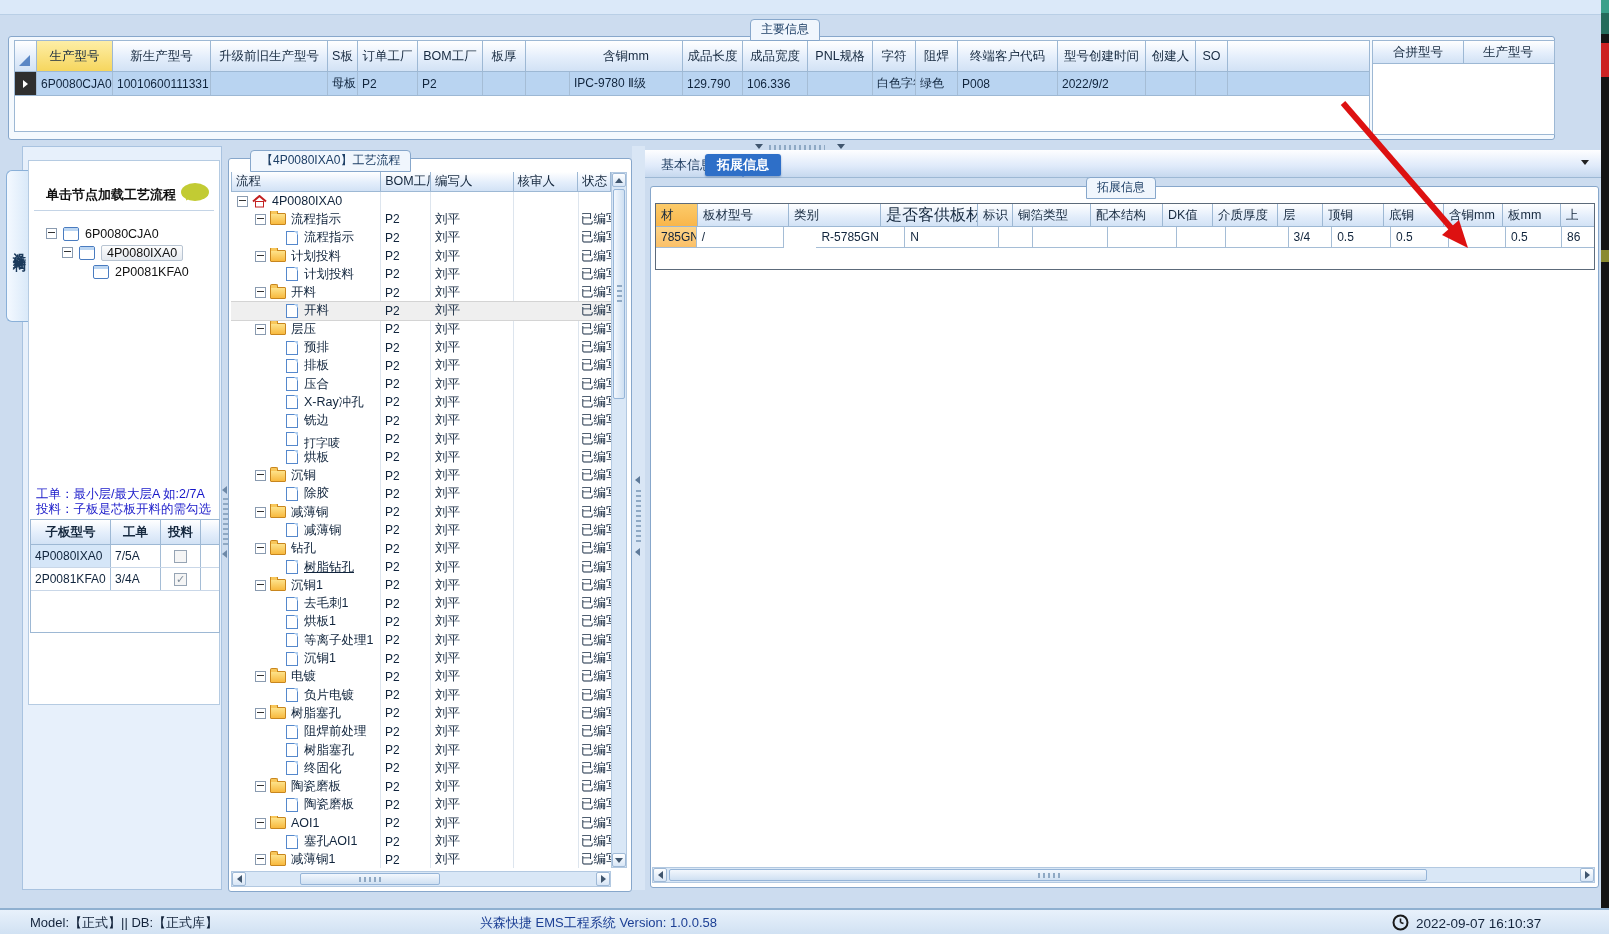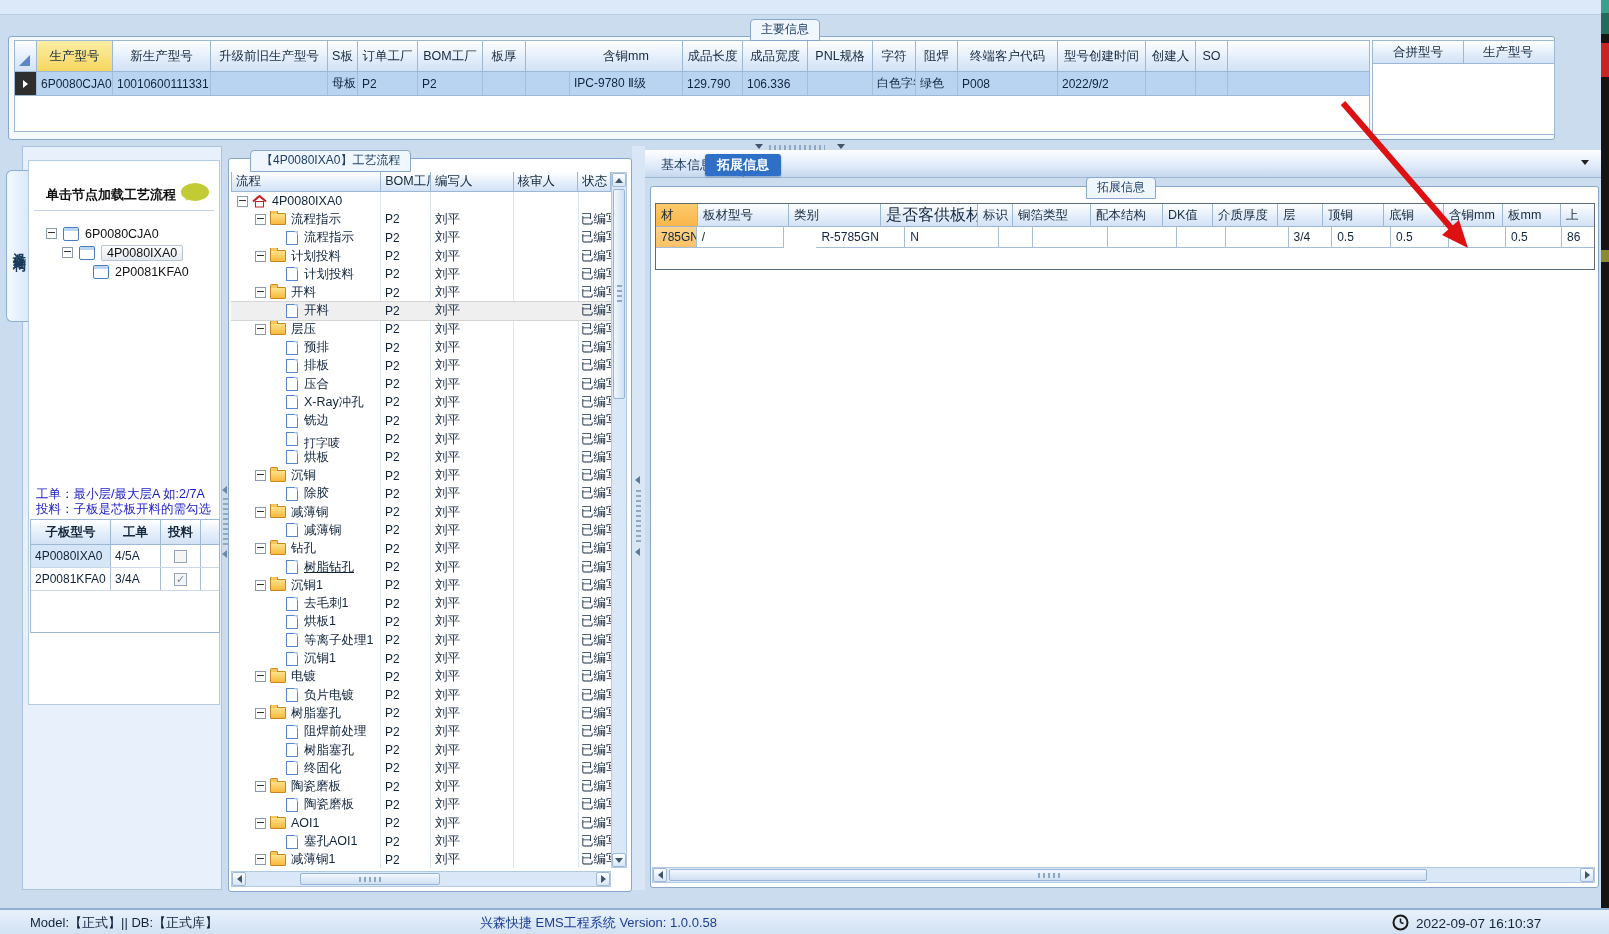--- a/index.html
+++ b/index.html
@@ -172,21 +172,21 @@
 
   <div id="subTable" class="abs" style="left:30px;top:519px;width:188px;height:112px;background:#fff;border:1px solid #9db8d4;">
       <div class="flexrow hdr-grad" style="height: 24px; border-bottom: 1px solid rgb(157, 184, 212);">
         <div class="hcell" style="width: 80px; font-size: 12.5px; font-weight: bold;">子板型号</div>
         <div class="hcell" style="width: 50px; font-size: 12.5px; font-weight: bold;">工单</div>
         <div class="hcell" style="width: 40px; font-size: 12.5px; font-weight: bold;">投料</div>
         <div class="hcell" style="flex: 1 1 0%; border-right: none;"></div>
       </div>
       <div class="flexrow" style="height: 22px; border-bottom: 1px solid rgb(201, 215, 232);">
         <div class="dcell" style="width: 80px; background: rgb(213, 230, 248);">4P0080IXA0</div>
-        <div class="dcell" style="width: 50px;">4/5A</div>
+        <div class="dcell" style="width: 50px;">7/5A</div>
         <div class="dcell" style="width: 40px; justify-content: center; padding-left: 0px;">
           <div class="cb"></div>
         </div>
         <div class="dcell" style="flex: 1 1 0%; border-right: none;"></div>
       </div>
       <div class="flexrow" style="height: 22px; border-bottom: 1px solid rgb(201, 215, 232);">
         <div class="dcell" style="width: 80px;">2P0081KFA0</div>
         <div class="dcell" style="width: 50px;">3/4A</div>
         <div class="dcell" style="width: 40px; justify-content: center; padding-left: 0px;">
           <div class="cb checked">✓</div>

